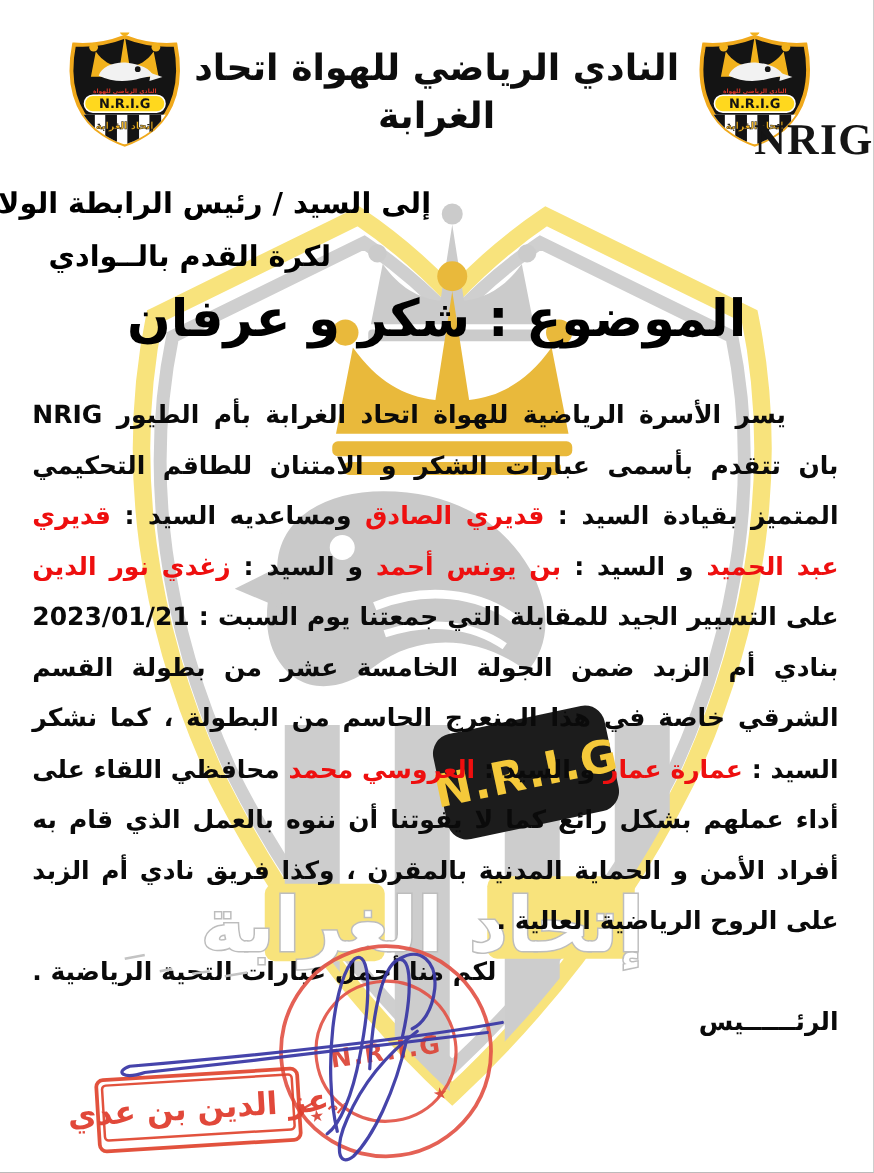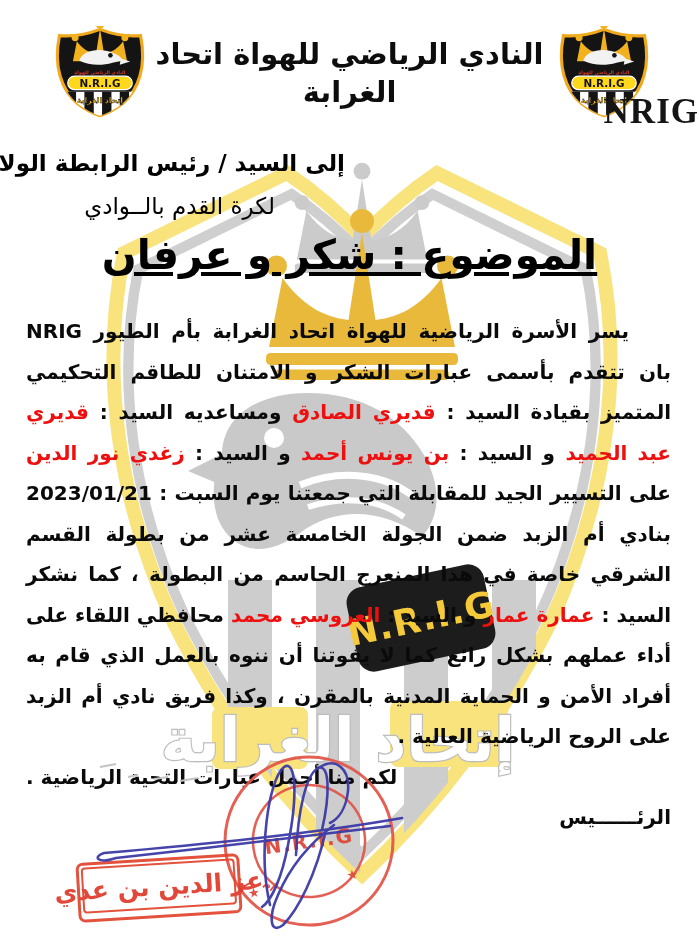--- a/index.html
+++ b/index.html
@@ -10,23 +10,23 @@
   .club-title{top:36px;left:130px;right:130px;text-align:center;font-size:29px;
               font-weight:bold;color:#0d0d0d;line-height:1.3;}
   .club-abbr{top:92px;left:0;right:0;text-align:right;
              font-family:"Liberation Serif","DejaVu Serif",serif;
              font-size:35px;font-weight:600;letter-spacing:1px;color:#151515;direction:ltr;}
   .logo{width:104px;height:92px;}
   .logo-left{top:26px;left:48px;}
   .logo-right{top:26px;left:552px;}
   
   .addr1{top:150px;right:354px;font-size:23px;font-weight:bold;white-space:nowrap;}
-  .addr2{top:193px;right:424px;font-size:23px;font-weight:normal;white-space:nowrap;}
-  
-  .subject{top:231px;left:0;right:0;text-align:center;font-size:41px;font-weight:bold;color:#000;text-decoration:underline;}
+  .addr2{top:193px;right:434px;font-size:23px;font-weight:bold;white-space:nowrap;}
+  
+  .subject{top:231px;left:0;right:0;text-align:center;font-size:41px;font-weight:bold;color:#000;}
   
   .body-block{top:311px;right:28px;left:26px;z-index:2;}
   .body-block p{margin:0;font-size:20px;font-weight:bold;line-height:40.5px;color:#0a0a0a;
                 text-align:justify;}
   .p1{text-indent:42px;}
   .red{color:#ee0f0f;}
   .closing{margin-left:300px;margin-right:0;text-align:left !important;white-space:nowrap;}
   .president{margin-top:8px;margin-right:438px;font-size:24px;
              text-underline-offset:6px;white-space:nowrap;}
   .z2{z-index:2;}

